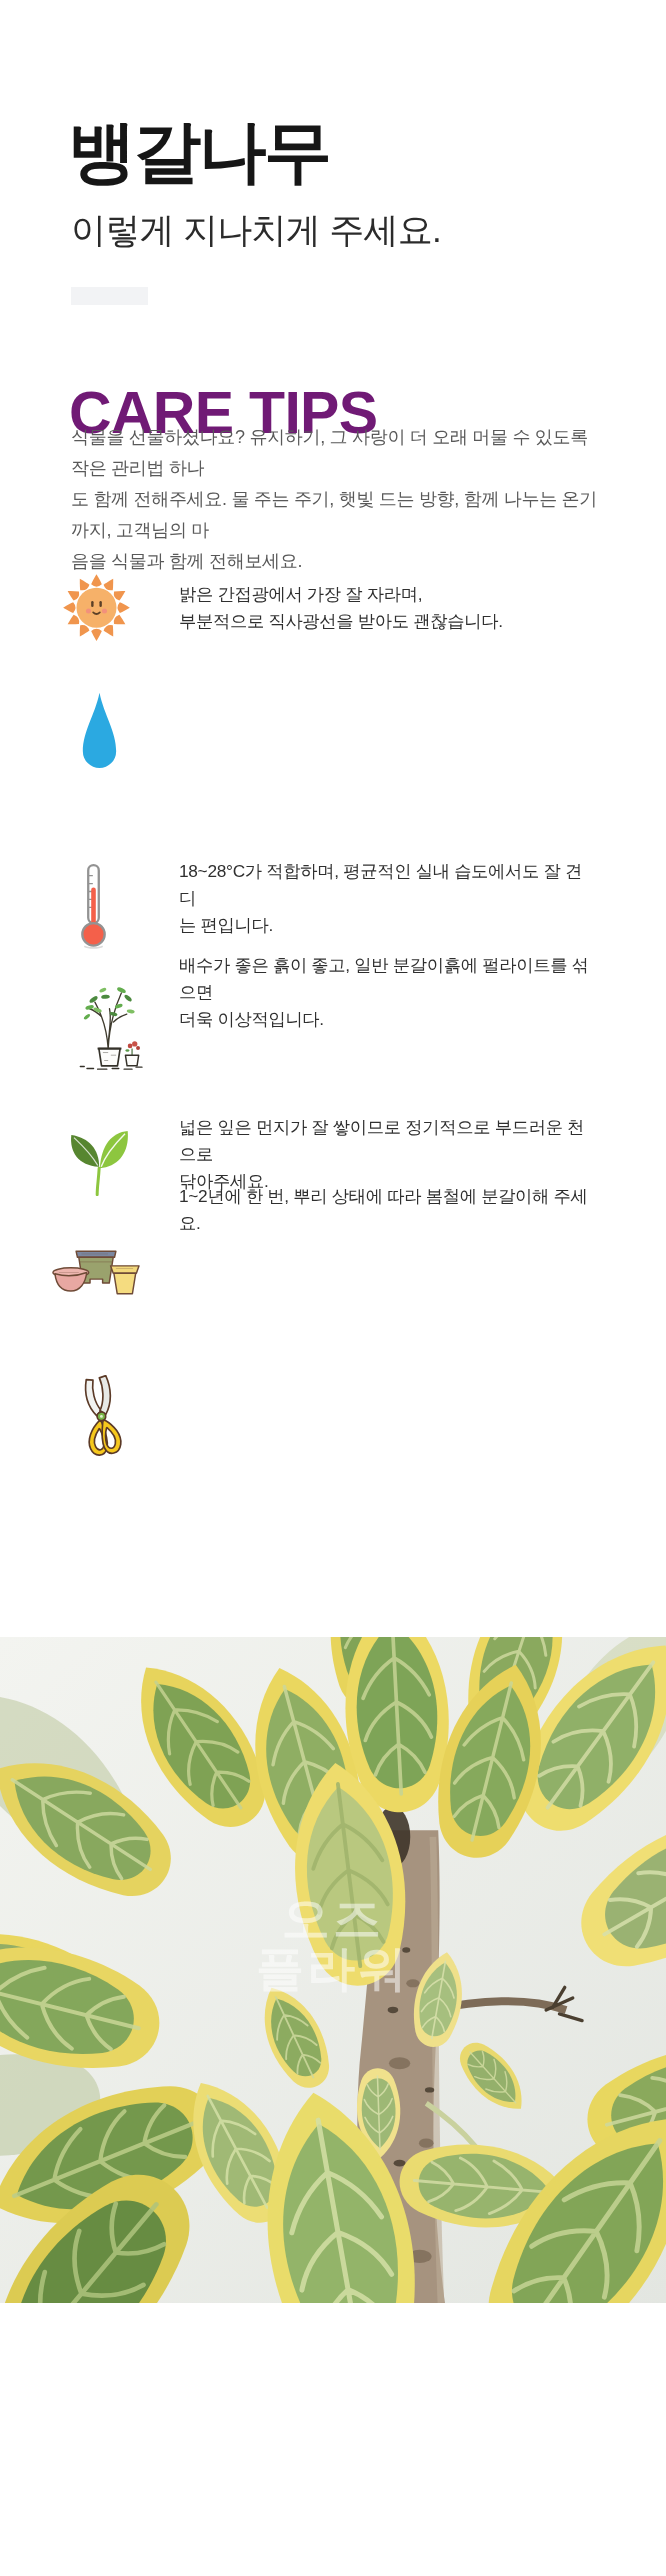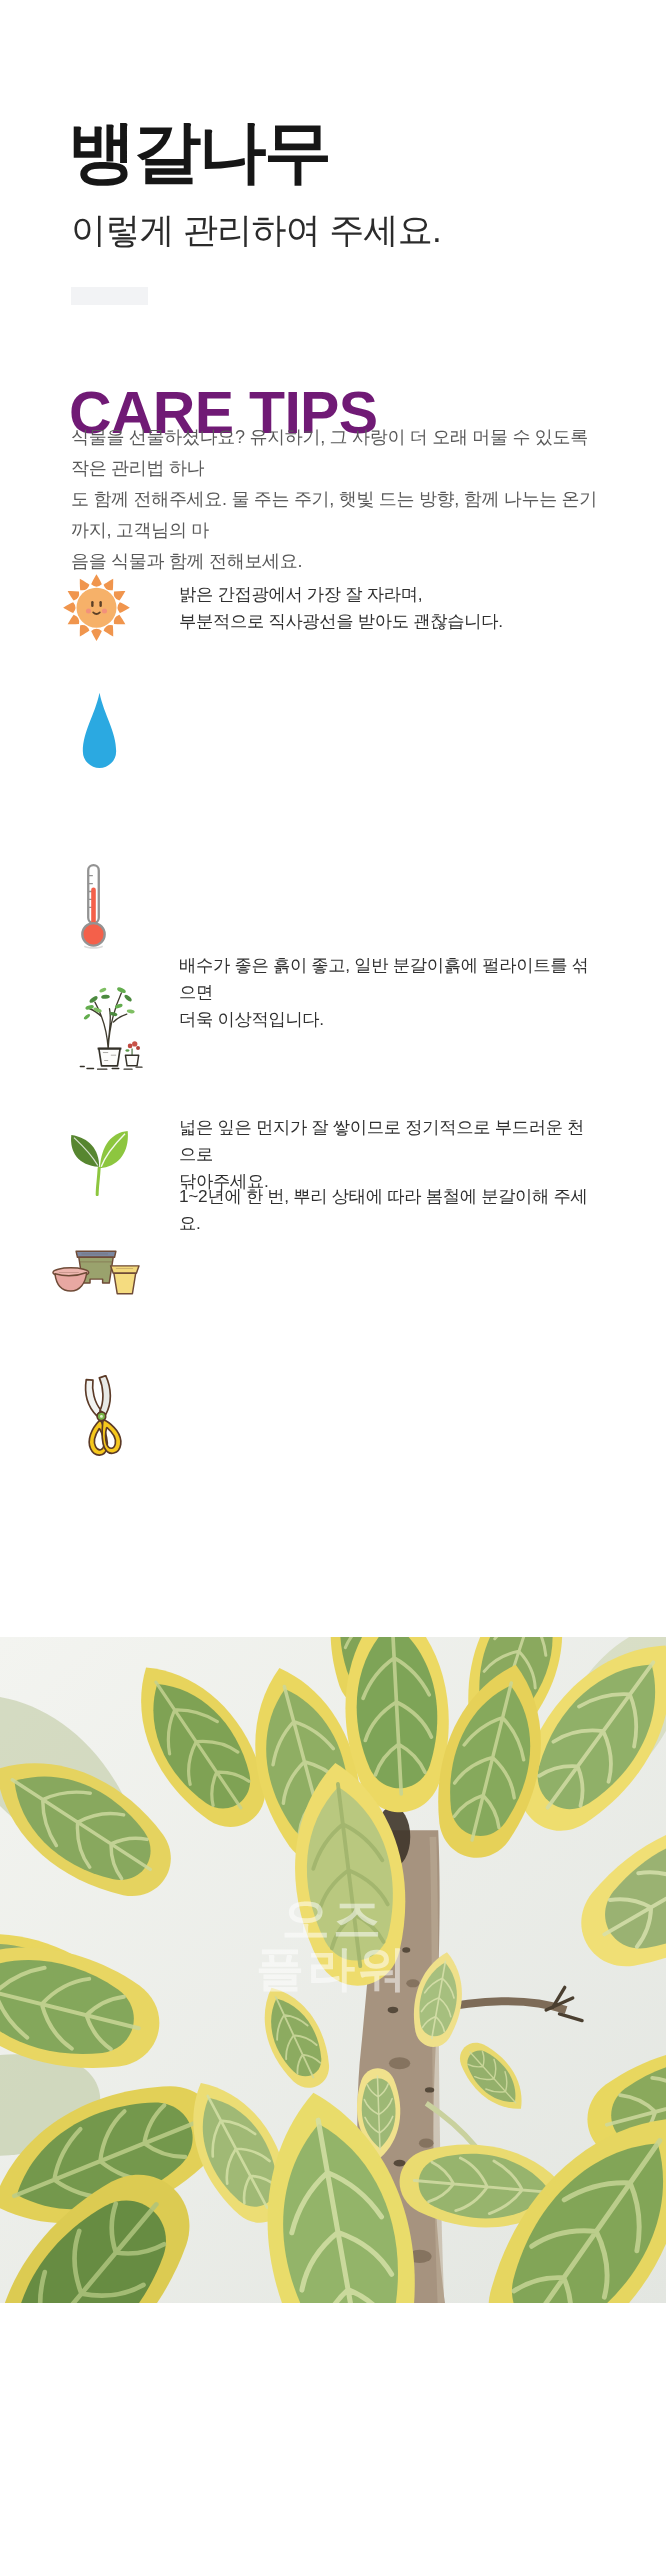--- a/index.html
+++ b/index.html
@@ -34,21 +34,21 @@
   .lv{stroke:var(--v,#cdd89b);stroke-width:4;fill:none;stroke-linecap:round;opacity:.85;}
   .watermark{fill:rgba(255,255,255,0.52);font-weight:bold;font-size:72px;letter-spacing:5px;
              font-family:"Liberation Sans","DejaVu Sans",sans-serif;}
 </style>
 </head>
 <body>
 
 <div class="page">
 
   <div class="abs page-title">뱅갈나무</div>
-  <div class="abs page-subtitle">이렇게 관리하여 주세요.</div>
+  <div class="abs page-subtitle">이렇게 지나치게 주세요.</div>
 
   <div class="abs placeholder-box"></div>
 
   <div class="abs care-heading">CARE TIPS</div>
 
   <div class="abs intro">식물을 선물하셨나요? 유지하기, 그 사랑이 더 오래 머물 수 있도록 작은 관리법 하나
 도 함께 전해주세요. 물 주는 주기, 햇빛 드는 방향, 함께 나누는 온기까지, 고객님의 마
 음을 식물과 함께 전해보세요.</div>
 
   <div class="abs tip-icon i-sun">
@@ -89,20 +89,22 @@
 
   <div class="abs tip-icon i-thermo">
     <svg width="29" height="88" viewBox="0 0 44 132">
       <rect x="14" y="4" width="16" height="88" rx="8" fill="#ffffff" stroke="#939393" stroke-width="3.5"></rect>
       <path d="M15,20 h6 M15,32 h6 M15,44 h6 M15,56 h6 M15,68 h6" stroke="#939393" stroke-width="2"></path>
       <rect x="18.5" y="38" width="7" height="58" rx="3.5" fill="#f4604a"></rect>
       <circle cx="22" cy="109" r="17" fill="#f4604a" stroke="#939393" stroke-width="3.5"></circle>
       <path d="M8,127 a16,5 0 0,0 28,0" stroke="#dcdcdc" stroke-width="2.5" fill="none"></path>
     </svg>
   </div>
+  <div class="abs tip-text t3">18~28°C가 적합하며, 평균적인 실내 습도에서도 잘 견디
+는 편입니다.</div>
 
   <div class="abs tip-icon i-plant">
     <svg width="69" height="88" viewBox="0 0 104 132">
       <path d="M50,100 C48,70 40,48 30,30 M50,100 C52,62 60,38 70,16 M50,100 C50,78 56,58 52,40 M40,52 C34,46 28,42 22,40 M58,60 C64,54 72,50 78,48" stroke="#3f3b2e" stroke-width="2" fill="none" stroke-linecap="round"></path>
       <g>
         <ellipse cx="28" cy="26" rx="7" ry="3.2" fill="#4c8a3f" transform="rotate(-35 28 26)"></ellipse>
         <ellipse cx="22" cy="38" rx="6.5" ry="3" fill="#63ad4e" transform="rotate(-15 22 38)"></ellipse>
         <ellipse cx="34" cy="42" rx="6.5" ry="3" fill="#7fbf63" transform="rotate(20 34 42)"></ellipse>
         <ellipse cx="46" cy="22" rx="6.5" ry="3" fill="#4c8a3f" transform="rotate(-5 46 22)"></ellipse>
         <ellipse cx="70" cy="12" rx="7" ry="3.2" fill="#63ad4e" transform="rotate(25 70 12)"></ellipse>

